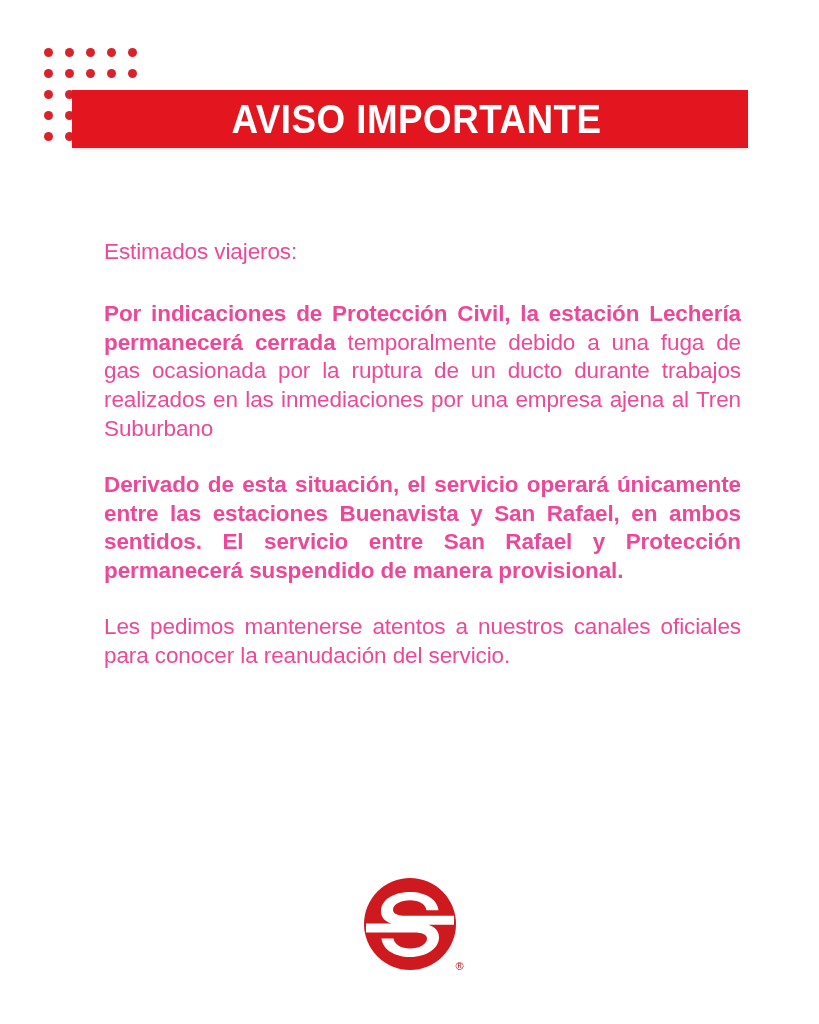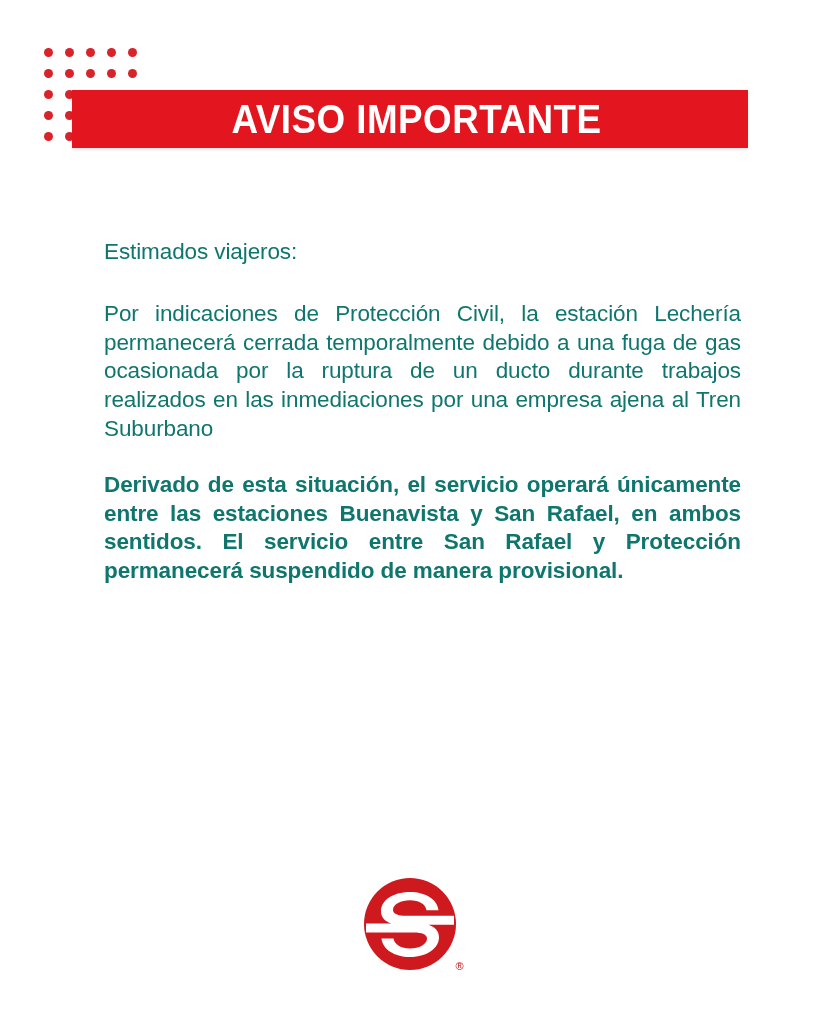--- a/index.html
+++ b/index.html
@@ -78,27 +78,27 @@
     left: 104px;
     top: 238px;
     width: 637px;
   }
   .para {
     margin: 0 0 27px 0;
     font-size: 22.5px;
     line-height: 1.28;
     text-align: justify;
     text-justify: inter-word;
-    color: #0f766e;
+    color: #ec4899;
     letter-spacing: -0.1px;
   }
   .para:last-child { margin-bottom: 0; }
   .para.salutation { margin-bottom: 33px; text-align: left; }
   .para.all-bold { font-weight: bold; }
-  .para b { font-weight: normal; }
+  .para b { font-weight: bold; }
 
   
   #logo-area {
     position: absolute;
     left: 0;
     top: 876px;
     width: 819px;
     height: 110px;
     display: flex;
     align-items: flex-start;
@@ -158,20 +158,21 @@
 </div>
 
 <div id="notice-body">
 
   <p class="para salutation">Estimados viajeros:</p>
 
   <p class="para"><b>Por indicaciones de Protección Civil, la estación Lechería permanecerá cerrada</b><span> temporalmente debido a una fuga de gas ocasionada por la ruptura de un ducto durante trabajos realizados en las inmediaciones por una empresa ajena al Tren Suburbano</span></p>
 
   <p class="para all-bold">Derivado de esta situación, el servicio operará únicamente entre las estaciones Buenavista y San Rafael, en ambos sentidos. El servicio entre San Rafael y Protección permanecerá suspendido de manera provisional.</p>
 
+  <p class="para">Les pedimos mantenerse atentos a nuestros canales oficiales para conocer la reanudación del servicio.</p>
 
 
 </div>
 
 <div id="logo-area">
   <div id="brand-logo">
     <svg width="96" height="96" viewBox="0 0 96 96" aria-hidden="true">
       <circle cx="48" cy="48" r="46" fill="#CE1A1F"></circle>
       <path d="M48 16
                C 30 16, 19 25, 19 35

